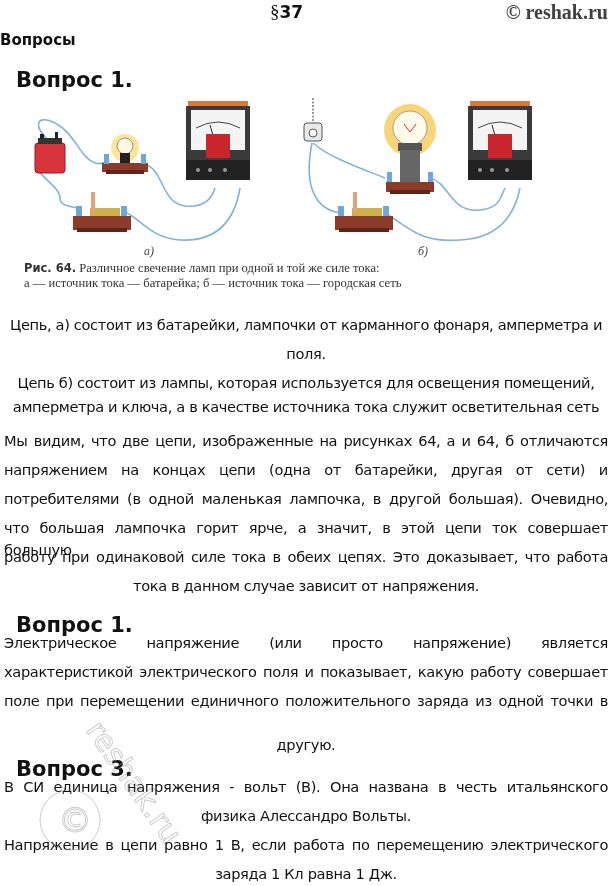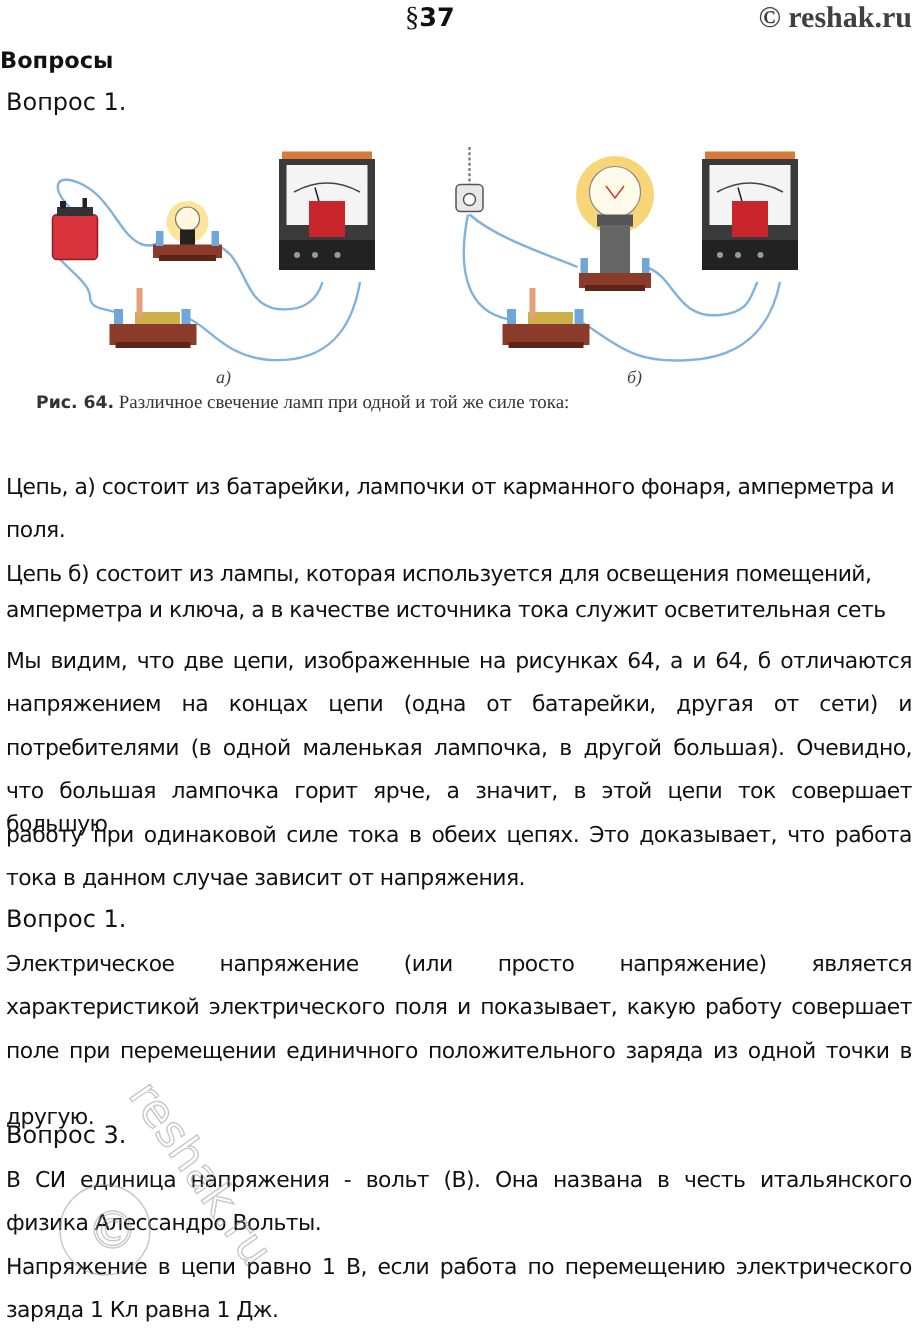--- a/index.html
+++ b/index.html
@@ -45,34 +45,35 @@
       width: 612px;
       font-family: "DejaVu Sans", sans-serif;
       font-weight: bold;
       font-size: 15px;
       line-height: 20px;
     }
     .q-heading {
       position: absolute;
       left: 4px;
       font-family: "DejaVu Sans", sans-serif;
-      font-weight: normal;
-      font-size: 16px;
+      font-weight: bold;
+      font-size: 21px;
       line-height: 22px;
-      margin: 0;
+      margin: 12px;
     }
     .text-line {
       position: absolute;
       left: 4px;
       width: 604px;
       font-family: "DejaVu Sans", sans-serif;
       font-size: 14.6px;
       line-height: 22px;
       white-space: nowrap;
       letter-spacing: -0.35px;
+      text-align: center;
     }
     .justify {
       text-align: justify;
       text-align-last: justify;
       white-space: normal;
     }
     .figure {
       position: absolute;
       top: 88px;
       left: 0;
@@ -218,20 +219,21 @@
         <circle cx="492" cy="82" r="2" fill="#999"></circle>
         <circle cx="507" cy="82" r="2" fill="#999"></circle>
       </g>
     </g>
   </svg>
 
   <span class="sub-label" style="left:144px; top:156px;">а)</span>
   <span class="sub-label" style="left:418px; top:156px;">б)</span>
 
   <div class="caption-line" style="top:173px;"><b>Рис. 64.</b><span> Различное свечение ламп при одной и той же силе тока:</span></div>
+  <div class="caption-line" style="top:188px;">а — источник тока — батарейка; б — источник тока — городская сеть</div>
 </div>
 
 <div class="text-line" style="top:314px;">Цепь, а) состоит из батарейки, лампочки от карманного фонаря, амперметра и</div>
 <div class="text-line" style="top:343px;">поля.</div>
 <div class="text-line" style="top:372px;">Цепь б) состоит из лампы, которая используется для освещения помещений,</div>
 <div class="text-line" style="top:396px;">амперметра и ключа, а в качестве источника тока служит осветительная сеть</div>
 <div class="text-line justify" style="top:430px;">Мы видим, что две цепи, изображенные на рисунках 64, а и 64, б отличаются</div>
 <div class="text-line justify" style="top:459px;">напряжением на концах цепи (одна от батарейки, другая от сети) и</div>
 <div class="text-line justify" style="top:488px;">потребителями (в одной маленькая лампочка, в другой большая). Очевидно,</div>
 <div class="text-line justify" style="top:517px;">что большая лампочка горит ярче, а значит, в этой цепи ток совершает большую</div>

